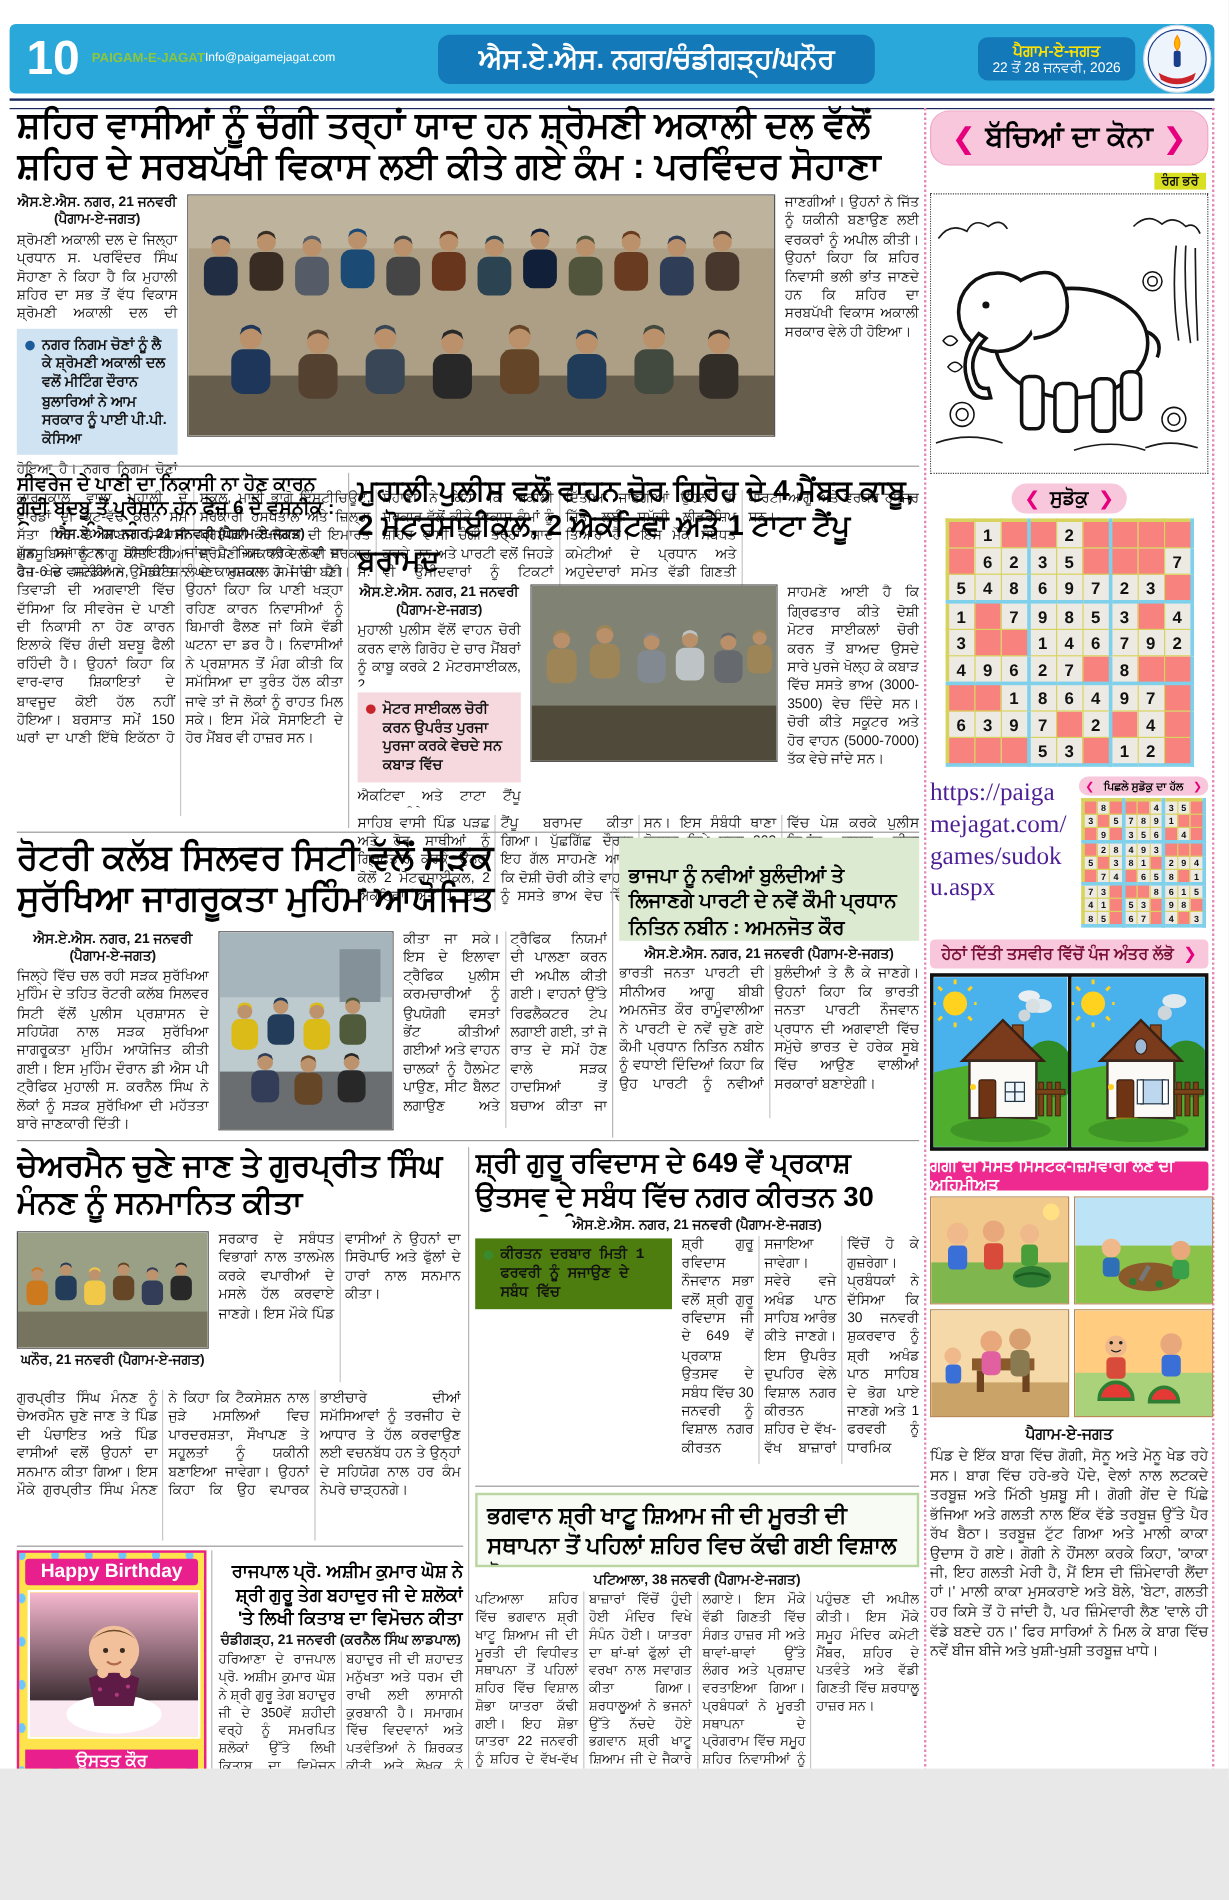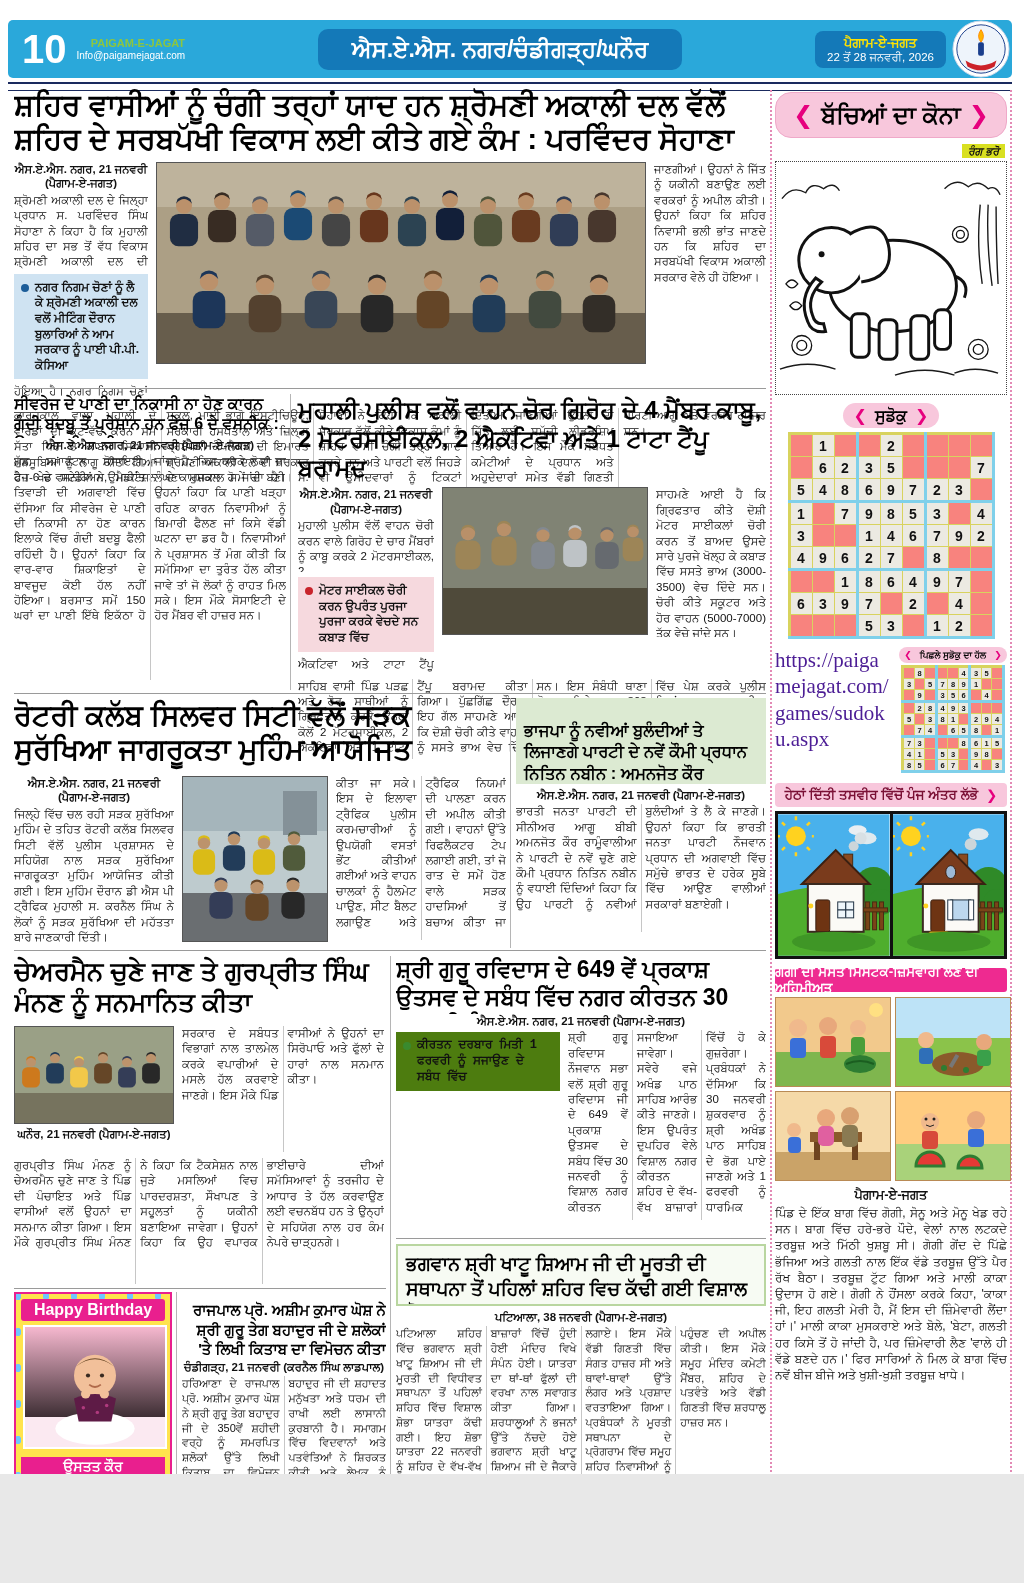--- a/index.html
+++ b/index.html
@@ -2,21 +2,21 @@
 <html lang="pa"><head>
 <meta charset="utf-8">
 <style>
   html,body{margin:0;padding:0;background:#e8e8e8;}
   .page{position:relative;width:1024px;height:1474px;background:#ffffff;margin:0 auto;
         font-family:"Liberation Sans","DejaVu Sans",sans-serif;color:#111;overflow:hidden;}
   
   .hdr{position:absolute;left:8px;top:20px;width:1004px;height:58px;background:#2aa8da;
        border-radius:5px;display:flex;align-items:center;}
   .hdr .pgnum{font-size:40px;font-weight:800;color:#fff;margin:0 10px 0 14px;line-height:1;}
-  .brand{display:flex;flex-direction:column;line-height:1.15;text-align:right;}
+  .brand{display:flex;flex-direction:row;line-height:1.15;}
   .brand .b1{color:#8dc63f;font-weight:800;font-size:11px;}
   .brand .b2{color:#fff;font-size:10px;}
   .hdr-pill{background:#1479b8;color:#fff;font-weight:800;font-size:23px;padding:7px 34px;
             border-radius:10px;margin:0 auto;}
   .hdr-date{background:#1479b8;border-radius:8px;padding:4px 12px;text-align:center;margin-right:66px;}
   .hdr-date .m1{color:#ffe200;font-weight:800;font-size:13px;}
   .hdr-date .m2{color:#fff;font-size:11.5px;}
   .logo{position:absolute;right:2px;top:0px;width:58px;height:58px;}
   .dbl-rule{position:absolute;left:8px;top:82px;width:1004px;height:6px;
             border-top:2px solid #1a2a5e;border-bottom:1px solid #1a2a5e;}
@@ -40,21 +40,21 @@
   .photo{border:1px solid #555;display:block;}
   .hline{position:absolute;height:1px;background:#9a9a9a;}
   .vline{position:absolute;width:1px;background:#b5b5b5;}
   
   .rail{position:absolute;left:770px;top:90px;width:242px;height:1478px;
         border-left:2px dotted #e38ab5;border-right:2px dotted #e38ab5;padding:0 3px;box-sizing:border-box;}
   .pill{background:#f8c7dc;border-radius:16px;display:flex;align-items:center;justify-content:center;
         gap:8px;font-weight:800;color:#000;}
   .pill .br{color:#e6007e;font-weight:900;}
   .kids-pill{height:44px;font-size:24px;margin-top:2px;border:1px solid #efa9c9;}
-  .tag-row{text-align:right;margin:3px 2px 2px 0;font-style:italic;}
+  .tag-row{text-align:right;margin:3px 2px 2px 0;}
   .tag{background:#d9e021;font-weight:800;font-size:11px;padding:1px 6px;}
   .eleph-box{border:1.5px dotted #444;height:232px;margin-top:2px;background:#fff;}
   .sud-pill{width:96px;height:25px;font-size:16px;margin:8px auto 4px auto;}
   table.sud{border-collapse:collapse;margin:0 auto;border:3px solid #d8d35e;}
   table.sud td{border:1px solid #d8d35e;background:#eceae2;font-weight:800;text-align:center;padding:0;}
   table.sud td.blank{background:#f8837e;}
   table.sud td:nth-child(3n){border-right:3px solid #7fd0ea;}
   table.sud tr:nth-child(3n) td{border-bottom:3px solid #7fd0ea;}
   .sud-big td{width:21px;height:21px;font-size:14px;}
   .sud-small td{width:9.5px;height:10px;font-size:7.5px;}

